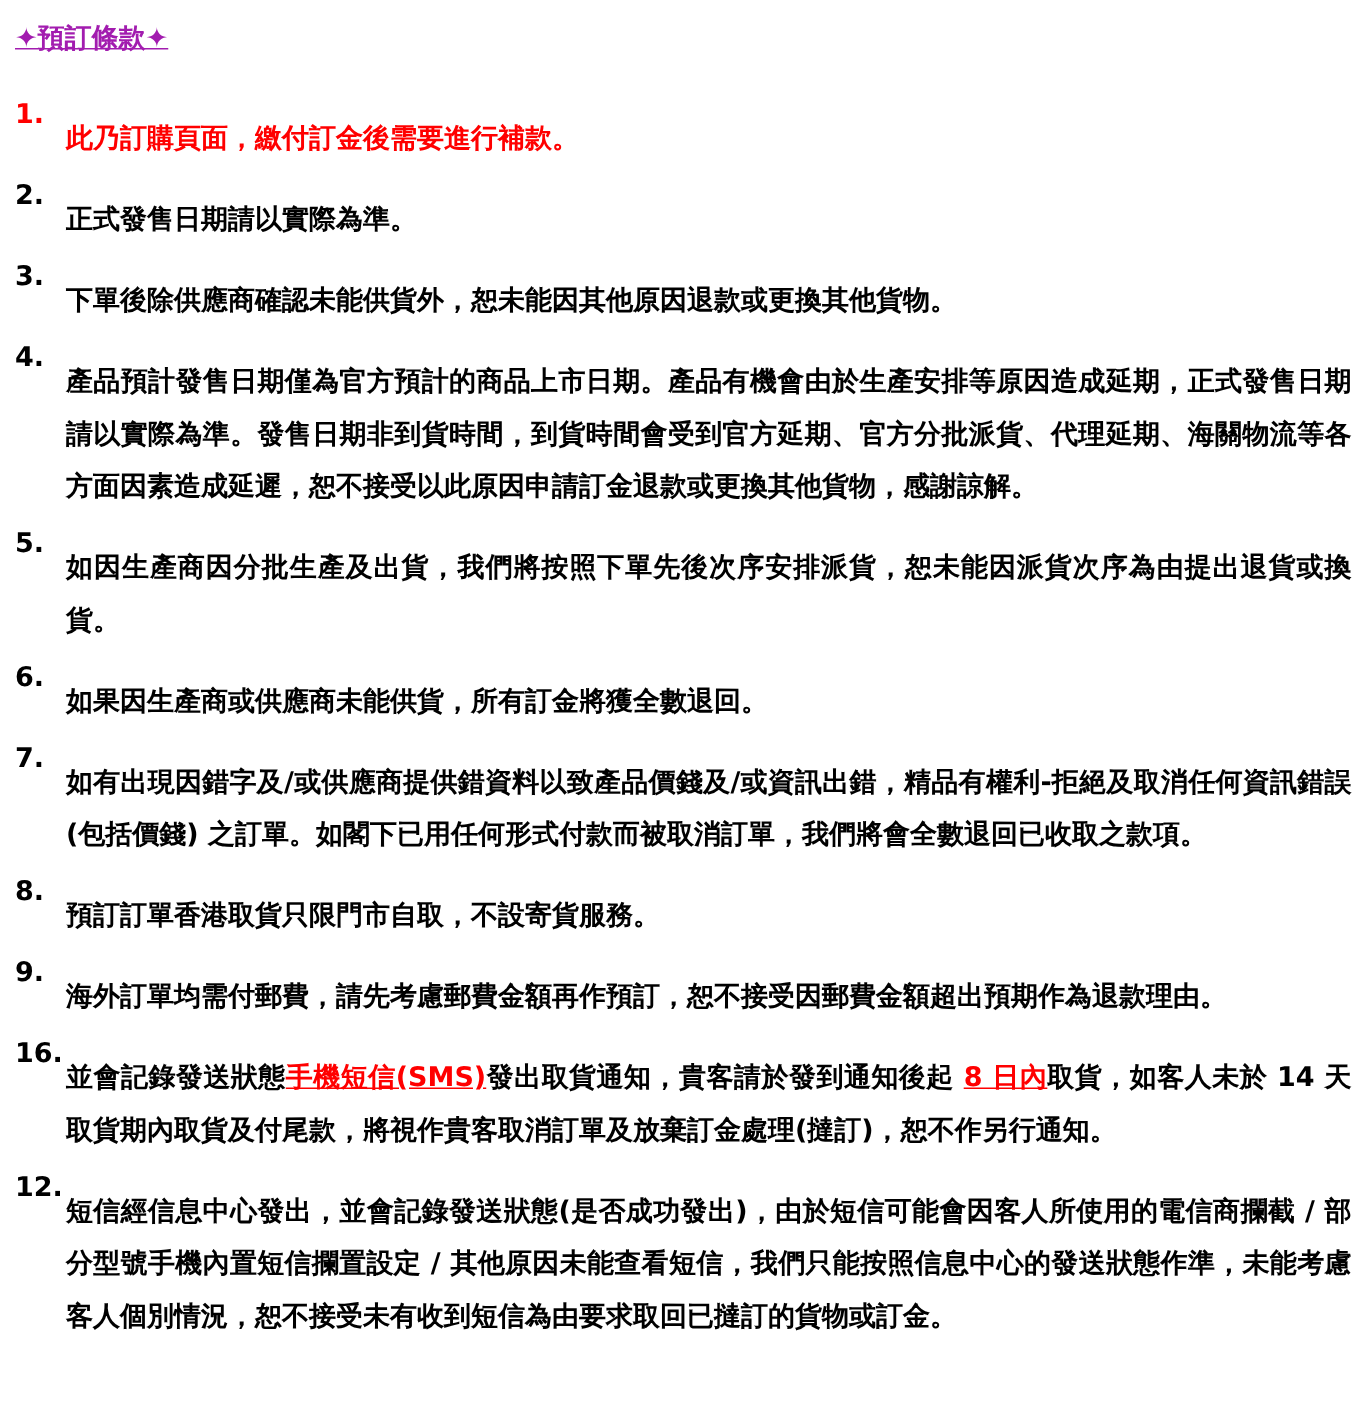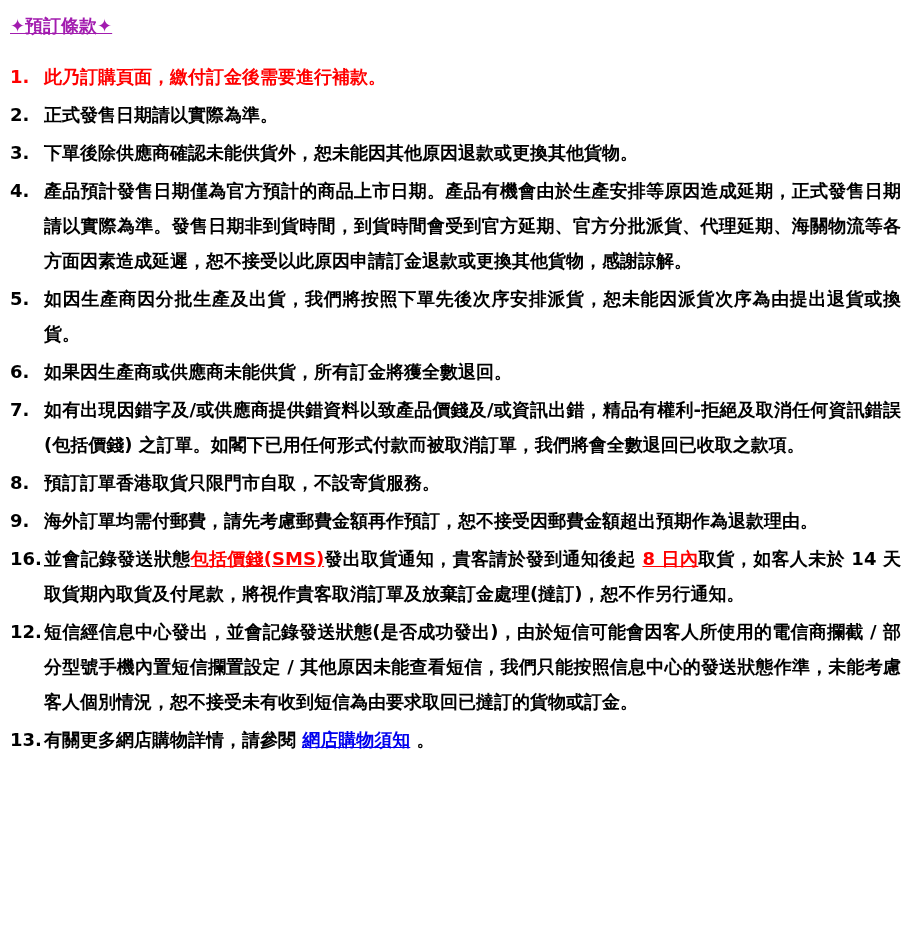--- a/index.html
+++ b/index.html
@@ -41,20 +41,21 @@
     display: flex;
     margin-bottom: 3px;
   }
   .term-item .num {
     width: 34px;
     flex-shrink: 0;
   }
   .term-item .text {
     flex: 1;
     text-align: justify;
+    margin-top: 16px;
   }
   .item-red {
     color: #ff0000;
   }
   .seg-normal { }
   .seg-red-underline {
     color: #ff0000;
     text-decoration: underline;
   }
   .seg-link {
@@ -100,24 +101,20 @@
       <li class="term-item">
         <span class="num">8.</span>
         <span class="text"><span class="seg-normal">預訂訂單香港取貨只限門市自取，不設寄貨服務。</span></span>
       </li>
       <li class="term-item">
         <span class="num">9.</span>
         <span class="text"><span class="seg-normal">海外訂單均需付郵費，請先考慮郵費金額再作預訂，恕不接受因郵費金額超出預期作為退款理由。</span></span>
       </li>
       <li class="term-item">
         <span class="num">16.</span>
-        <span class="text"><span class="seg-normal">並會記錄發送狀態</span><span class="seg-red-underline">包括價錢(SMS)</span><span class="seg-normal">發出取貨通知，貴客請於發到通知後起 </span><span class="seg-red-underline">8 日內</span><span class="seg-normal">取貨，如客人未於 14 天取貨期內取貨及付尾款，將視作貴客取消訂單及放棄訂金處理(撻訂)，恕不作另行通知。</span></span>
+        <span class="text"><span class="seg-normal">並會記錄發送狀態</span><span class="seg-red-underline">手機短信(SMS)</span><span class="seg-normal">發出取貨通知，貴客請於發到通知後起 </span><span class="seg-red-underline">8 日內</span><span class="seg-normal">取貨，如客人未於 14 天取貨期內取貨及付尾款，將視作貴客取消訂單及放棄訂金處理(撻訂)，恕不作另行通知。</span></span>
       </li>
       <li class="term-item">
         <span class="num">12.</span>
         <span class="text"><span class="seg-normal">短信經信息中心發出，並會記錄發送狀態(是否成功發出)，由於短信可能會因客人所使用的電信商攔截 / 部分型號手機內置短信攔置設定 / 其他原因未能查看短信，我們只能按照信息中心的發送狀態作準，未能考慮客人個別情況，恕不接受未有收到短信為由要求取回已撻訂的貨物或訂金。</span></span>
       </li>
-      <li class="term-item">
-        <span class="num">13.</span>
-        <span class="text"><span class="seg-normal">有關更多網店購物詳情，請參閱 </span><span class="seg-link">網店購物須知</span><span class="seg-normal"> 。</span></span>
-      </li>
     </ol>
 </div>
 
 </body></html>

